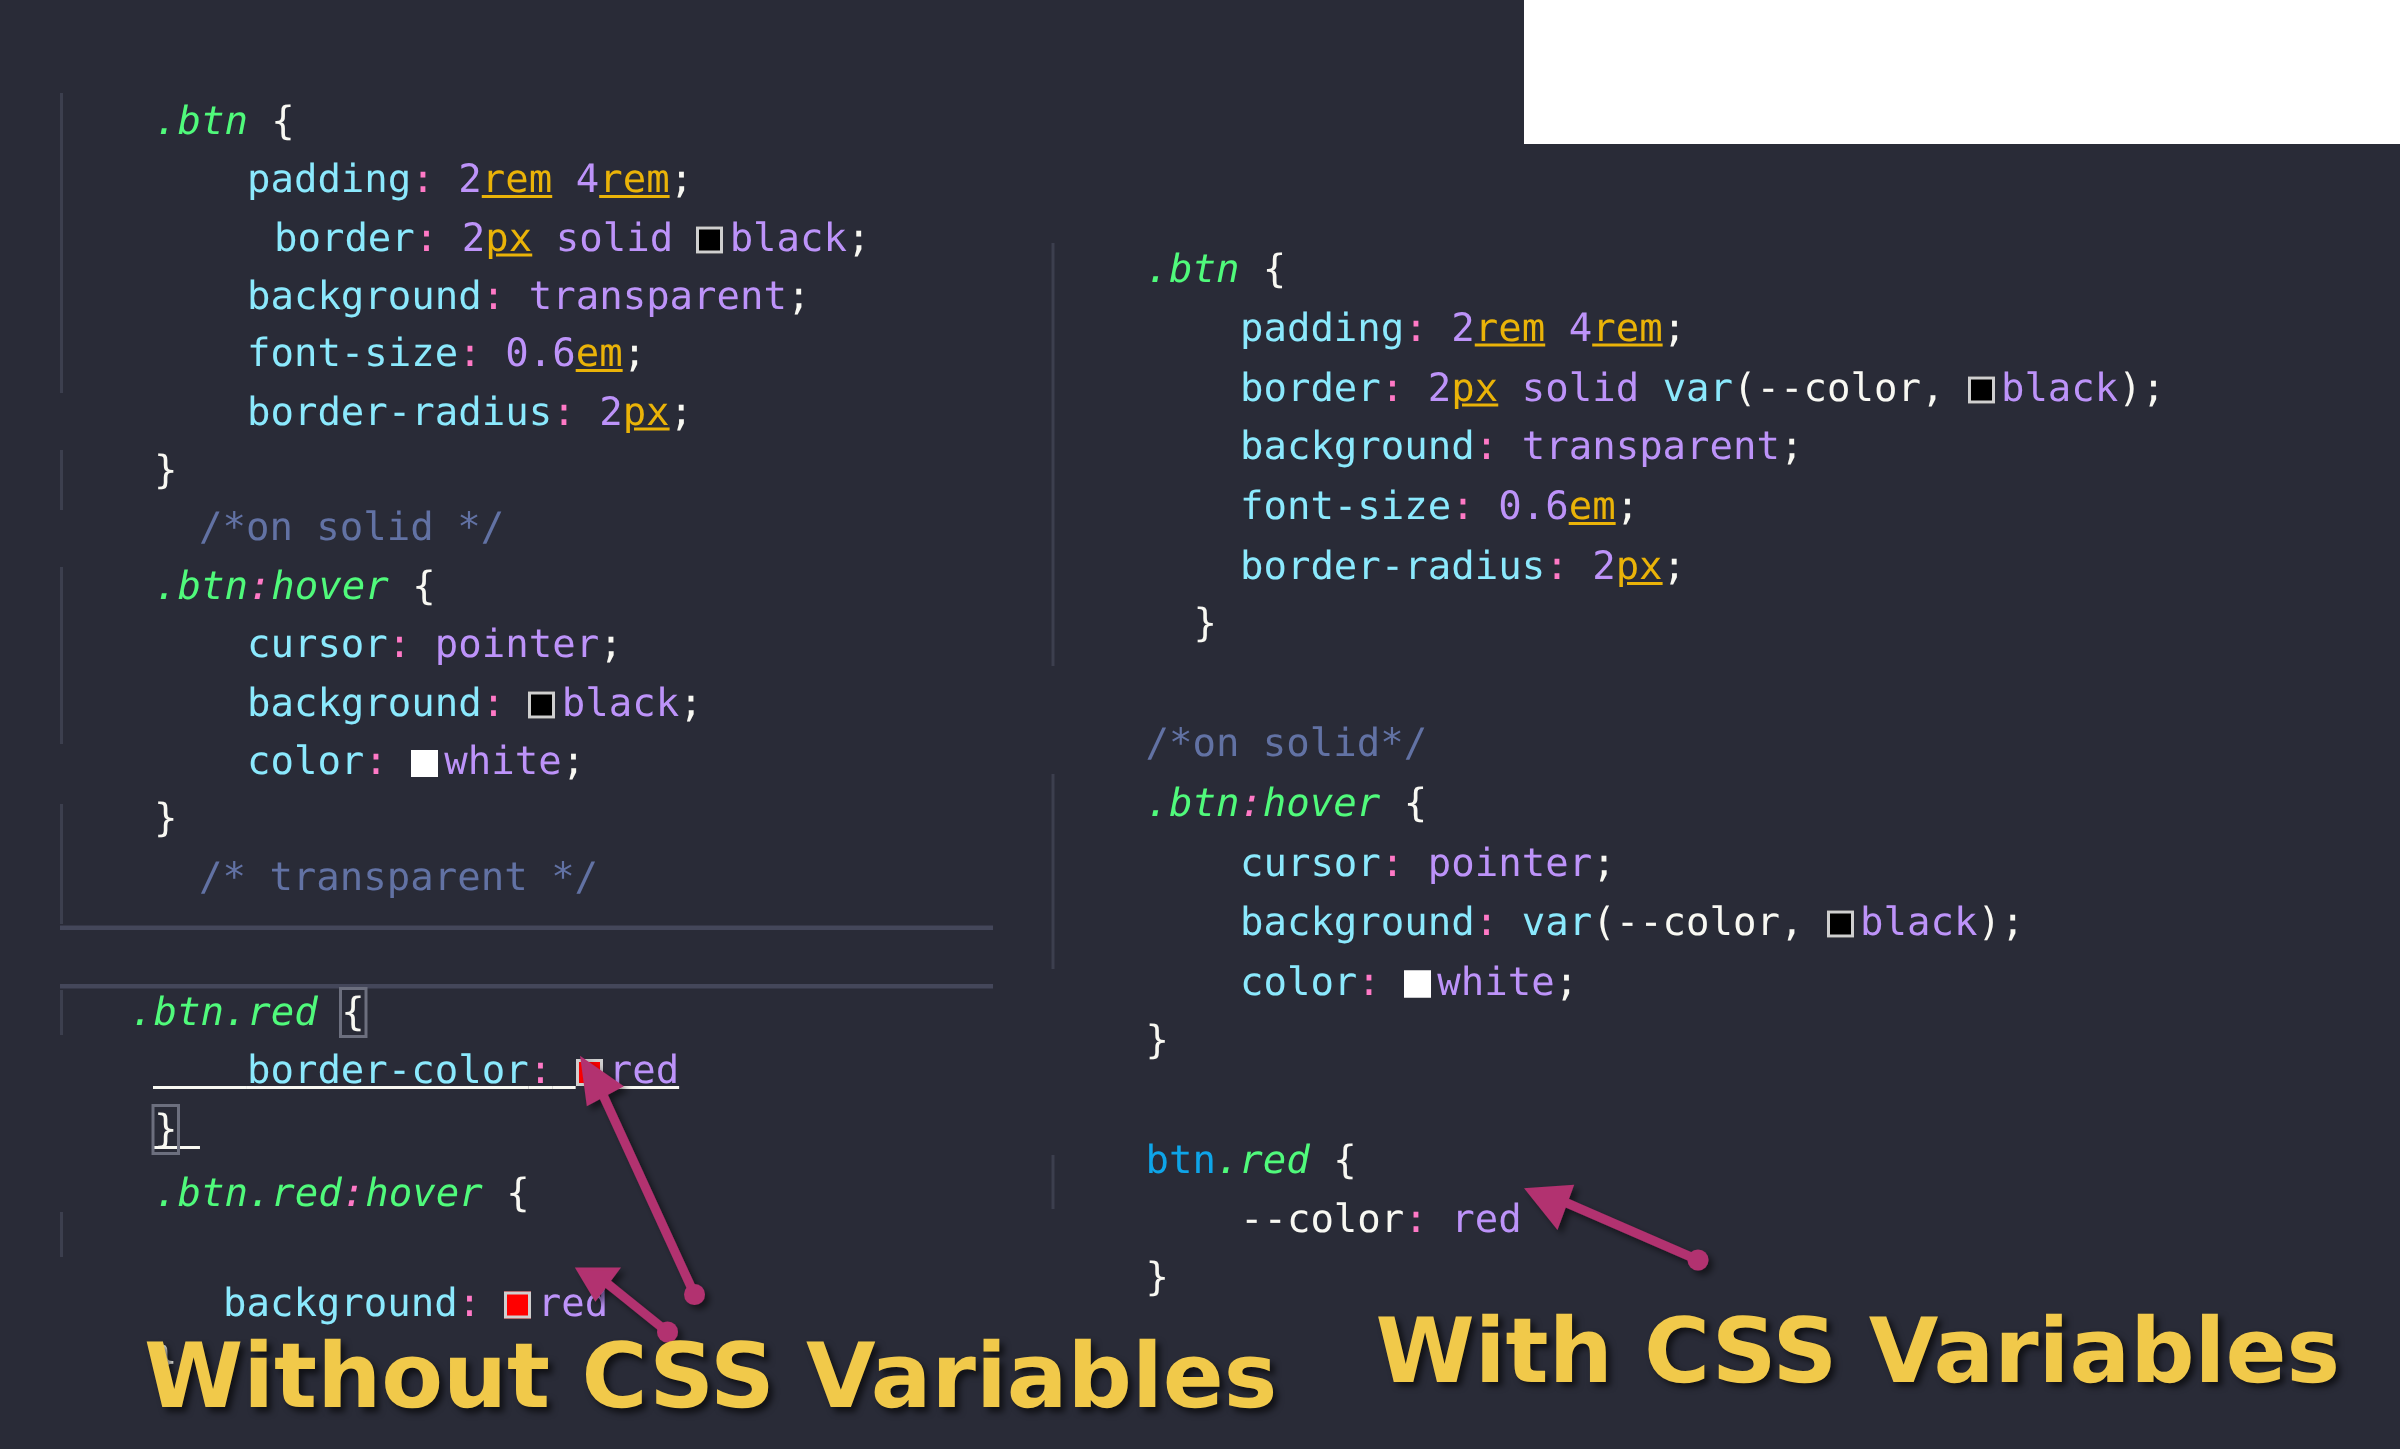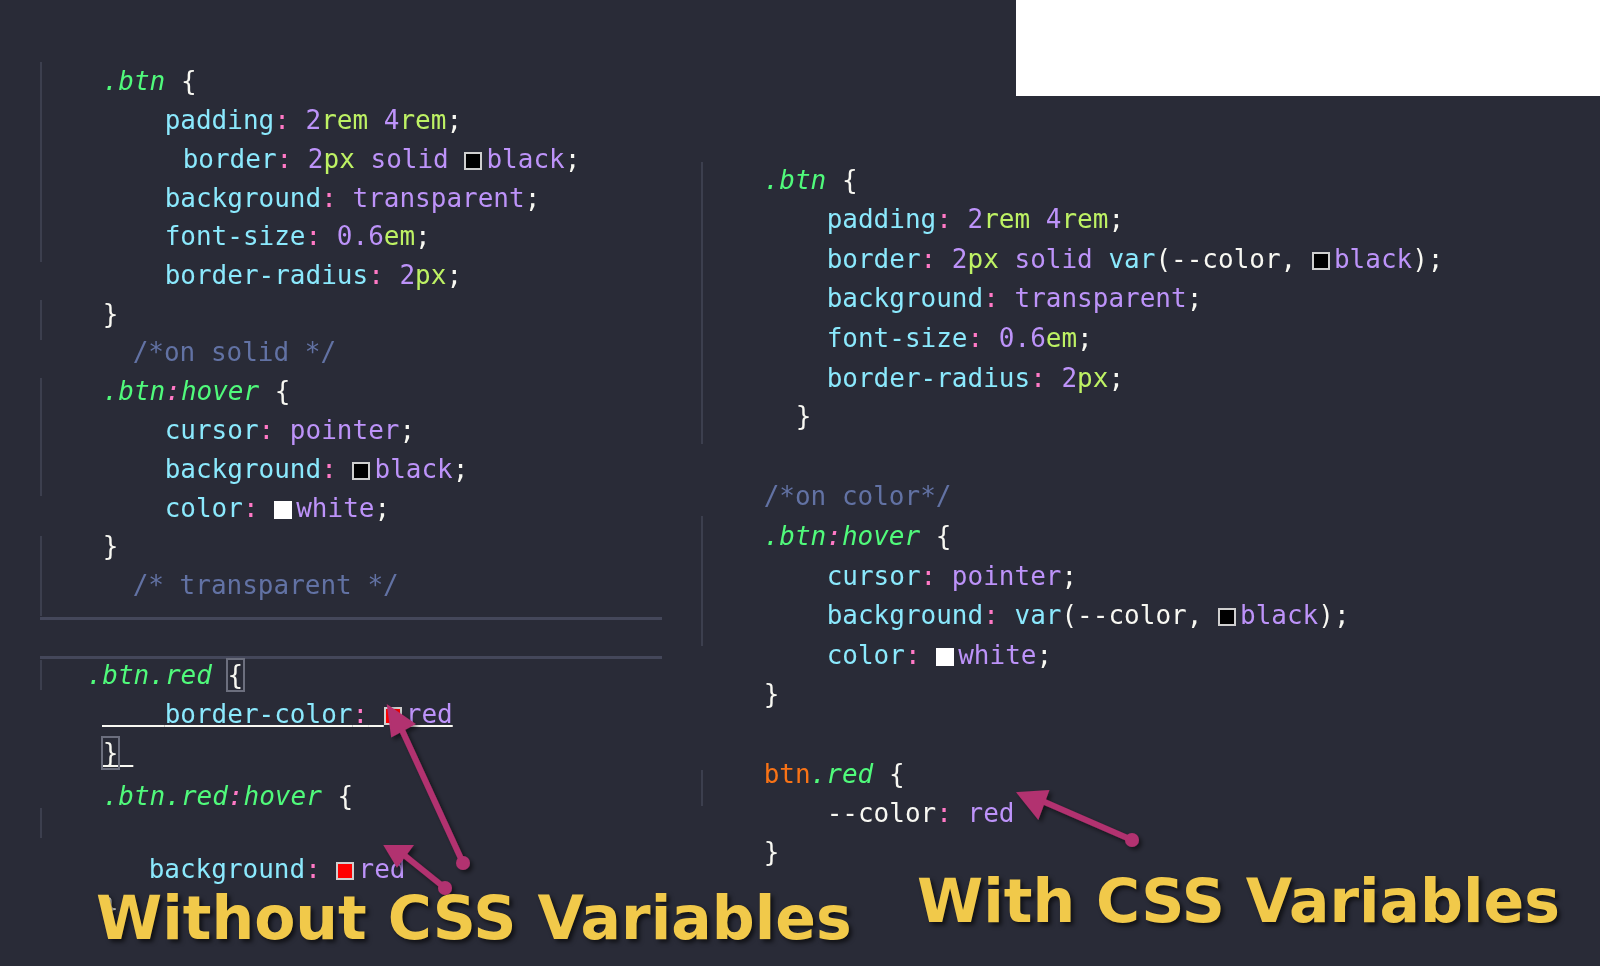--- a/index.html
+++ b/index.html
@@ -7,25 +7,25 @@
     width:1600px; height:966px; position:relative; overflow:hidden;
     background:#282a36; background:#292b37;
     font-family:"DejaVu Sans Mono", "Liberation Mono", monospace;
     font-size:26px; color:#f8f8f2;
   }
   .white-block { position:absolute; left:1016px; top:0; width:584px; height:96px; background:#ffffff; }
   .panel { position:absolute; }
   .line { position:absolute; white-space:pre; height:40px; line-height:40px; }
   .guide { position:absolute; width:2px; background:#3c3f4e; }
   .sel { color:#50fa7b; font-style:italic; }
-  .tag { color:#f97316; }
+  .tag { color:#0ea5e9; }
   .punc { color:#ff79c6; }
   .prop { color:#8be9fd; }
   .val { color:#bd93f9; }
-  .unit { color:#bef264; }
+  .unit { color:#eab308;text-decoration:underline; }
   .plain { color:#f8f8f2; }
   .cmt { color:#6272a4; }
   .swatch { display:inline-block; width:18px; height:18px; border:2px solid #cfcfcf; vertical-align:-2px; margin-right:4px; box-sizing:border-box; }
   .hl-row { position:absolute; left:40px; width:622px; height:36px; border-top:3px solid #44475a; border-bottom:3px solid #44475a; }
   .brace-box { outline:2px solid #6c6f7e; outline-offset:0px; }
   .title {
     position:absolute; font-family:"DejaVu Sans", "Liberation Sans", sans-serif;
     font-weight:bold; font-size:60px; color:#f1c94a;
     text-shadow:3px 3px 4px rgba(0,0,0,0.6);
     letter-spacing:0px; white-space:nowrap;
@@ -129,21 +129,21 @@
   <div class="line" style="left:764px;top:278px;">
     <span class="prop">font-size</span><span class="punc">:</span> <span class="val">0.6</span><span class="unit">em</span><span class="plain">;</span>
   </div>
   <div class="line" style="left:764px;top:318px;">
     <span class="prop">border-radius</span><span class="punc">:</span> <span class="val">2</span><span class="unit">px</span><span class="plain">;</span>
   </div>
   <div class="line" style="left:733px;top:356px;">
     <span class="plain">}</span>
   </div>
   <div class="line" style="left:701px;top:436px;">
-    <span class="cmt">/*on color*/</span>
+    <span class="cmt">/*on solid*/</span>
   </div>
   <div class="line" style="left:701px;top:476px;">
     <span class="sel">.btn</span><span class="punc" style="font-style:italic;">:</span><span class="sel">hover</span> <span class="plain">{</span>
   </div>
   <div class="line" style="left:764px;top:516px;">
     <span class="prop">cursor</span><span class="punc">:</span> <span class="val">pointer</span><span class="plain">;</span>
   </div>
   <div class="line" style="left:764px;top:555px;">
     <span class="prop">background</span><span class="punc">:</span> <span class="prop">var</span><span class="plain">(</span><span class="plain">--color,</span> <span class="swatch" style="background:#000;"></span><span class="val">black</span><span class="plain">);</span>
   </div>

